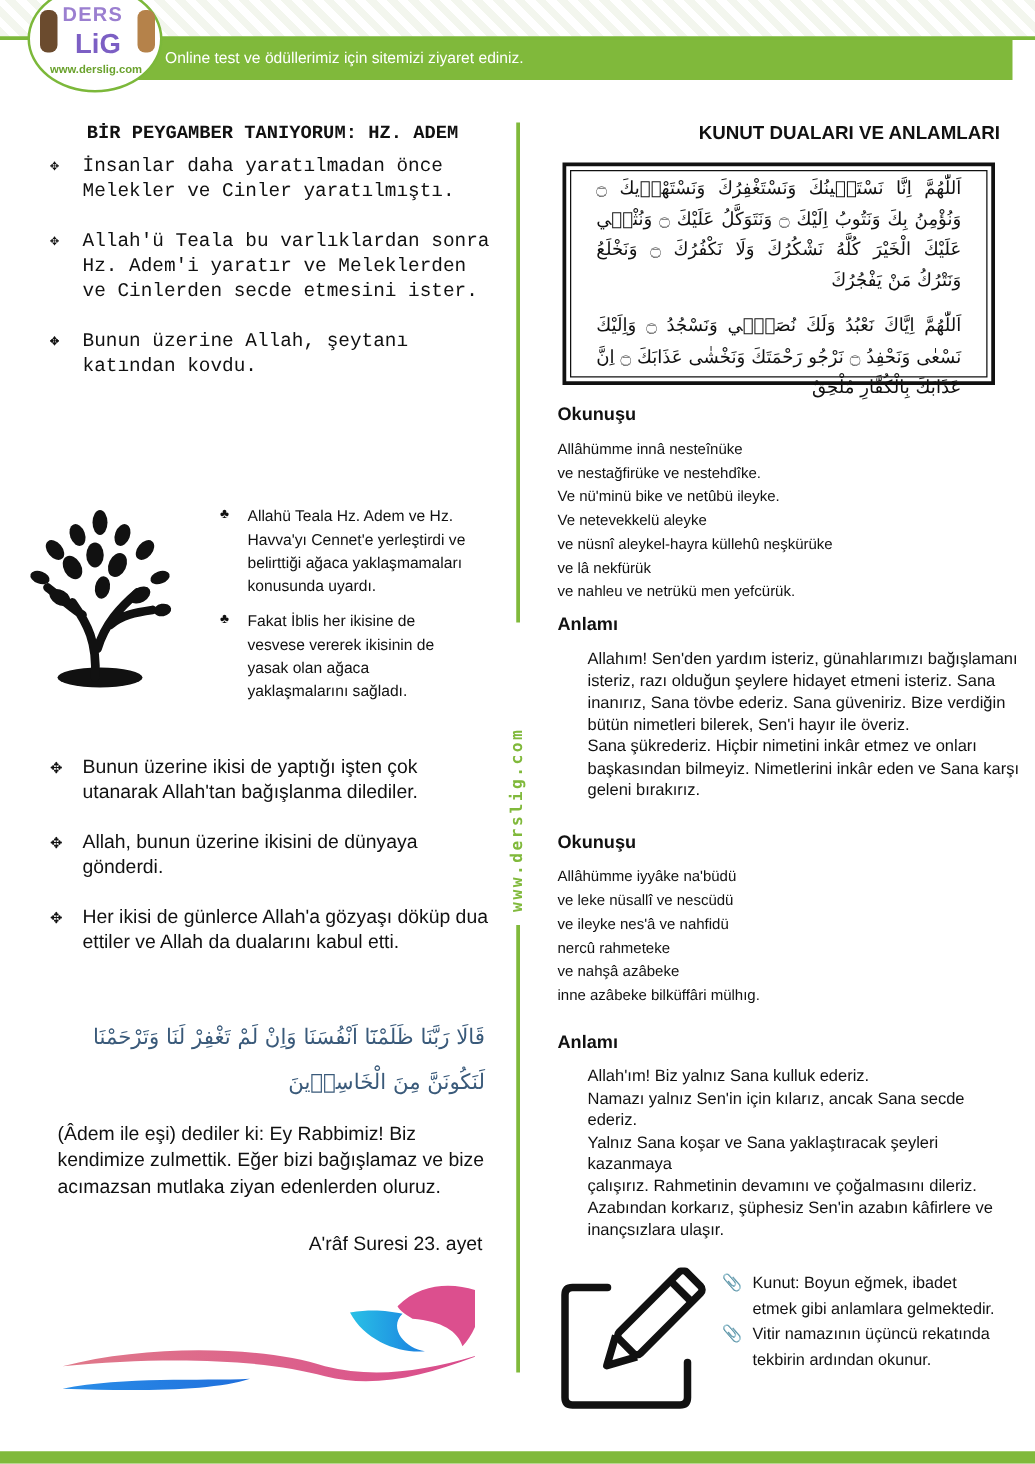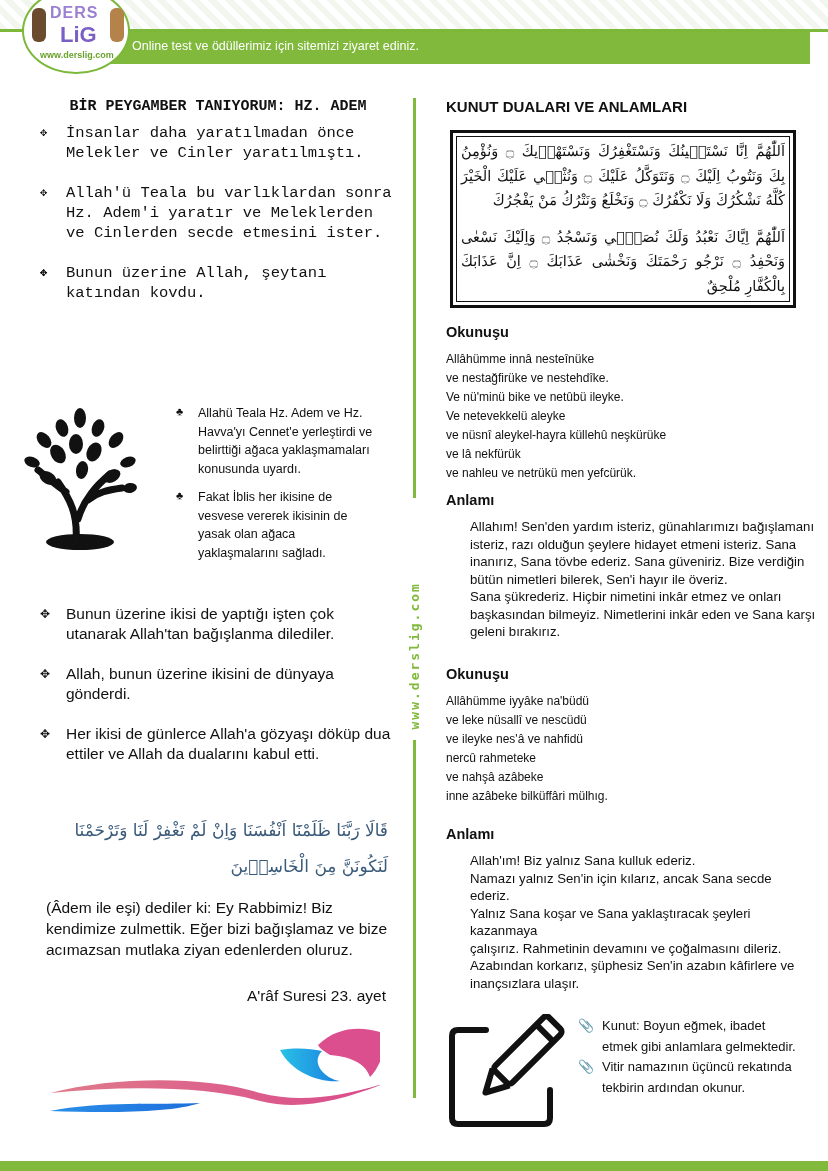--- a/index.html
+++ b/index.html
@@ -66,29 +66,29 @@
 
   .ayet-ar {
     position: absolute; left: 48px; top: 812px; width: 340px; text-align: right; direction: rtl;
     color: #3a5a7a; font-family: "DejaVu Serif", serif; font-size: 17px; line-height: 36px;
   }
   .ayet-tr { position: absolute; left: 46px; top: 897px; width: 350px; font-size: 15.5px; line-height: 21px; }
   .ayet-ref { position: absolute; left: 46px; top: 963px; width: 340px; text-align: right; font-size: 15.5px; margin-top: 24px; }
   .swoosh { position: absolute; left: 40px; top: 1005px; }
 
   .right { position: absolute; left: 446px; top: 98px; width: 354px; }
-  .r-title { font-weight: bold; font-size: 15px; text-align: left; margin: 0; }
+  .r-title { font-weight: bold; font-size: 15px; text-align: right; margin: 0; }
   .dua-box {
     position: absolute; left: 4px; top: 32px; width: 346px; height: 178px;
     border: 3px solid #111; box-sizing: border-box; padding: 3px;
   }
   .dua-inner {
     border: 1px solid #111; height: 100%; box-sizing: border-box;
     direction: rtl; text-align: justify; font-family: "DejaVu Serif", serif;
-    font-size: 14.5px; line-height: 24.5px; padding: 2px 4px;
+    font-size: 14.5px; line-height: 24.5px; padding: 2px 20px;
   }
   .dua-inner p { margin: 0; }
   .dua-inner p + p { margin-top: 12px; }
 
   .sec-h { font-weight: bold; font-size: 14.5px; position: absolute; left: 446px; }
   .sec-lines { position: absolute; left: 446px; width: 360px; font-size: 12px; line-height: 19px; }
   .sec-lines div { white-space: nowrap; }
   .sec-para { position: absolute; left: 470px; width: 360px; font-size: 13.2px; line-height: 17.5px; }
 
   .pencil { position: absolute; left: 446px; top: 1014px; }

